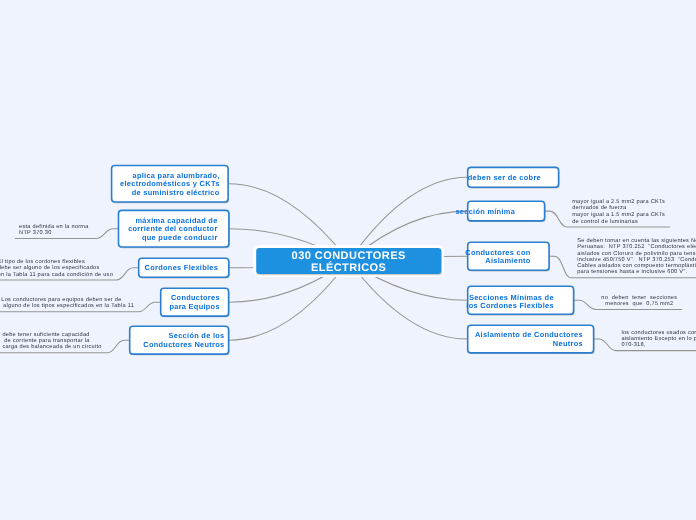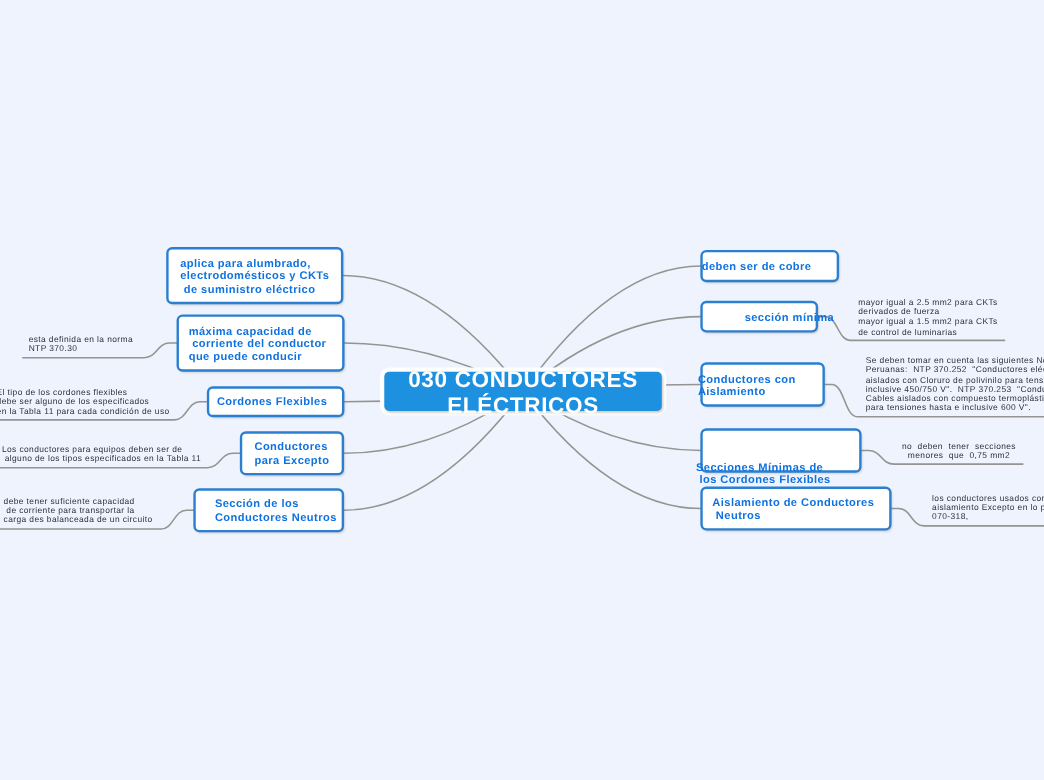--- a/index.html
+++ b/index.html
@@ -3,23 +3,23 @@
 <meta charset="utf-8">
 <style>
   html,body{margin:0;padding:0;}
   body{width:696px;height:520px;background:#eff3fd;font-family:"Liberation Sans",sans-serif;overflow:hidden;position:relative;
        -webkit-font-smoothing:antialiased;text-rendering:geometricPrecision;}
   #wires{position:absolute;left:0;top:0;width:696px;height:520px;z-index:1;}
   #shapes{position:absolute;left:0;top:0;width:696px;height:520px;z-index:2;pointer-events:none;}
   .node{position:absolute;box-sizing:border-box;background:transparent;border:none;color:#0d72e0;
         font-weight:bold;font-size:7.4px;letter-spacing:0.3px;line-height:8.45px;display:flex;align-items:center;justify-content:center;
         z-index:3;padding-top:1.4px;}
-  .node > span{display:block;text-align:left;white-space:pre;}
+  .node > span{display:block;text-align:right;white-space:pre;}
   .central{position:absolute;box-sizing:border-box;background:transparent;border:none;color:#ffffff;
-        font-weight:bold;font-size:15px;letter-spacing:0.45px;display:flex;align-items:center;justify-content:center;text-align:center;padding-top:2.4px;
+        font-weight:bold;font-size:11px;letter-spacing:0.45px;display:flex;align-items:center;justify-content:center;text-align:center;padding-top:2.4px;
         z-index:4;}
   .note{position:absolute;color:#2b3040;font-size:5.6px;letter-spacing:0.27px;line-height:6.15px;z-index:2;white-space:pre;text-align:left;
         -webkit-font-smoothing:antialiased;text-rendering:geometricPrecision;}
   .note .para + .para{margin-top:0.9px;}
   .note.center{text-align:center;}
 </style>
 </head>
 <body>
 
 <svg id="wires" viewBox="0 0 696 520">
@@ -85,38 +85,38 @@
 <div class="node" style="left:117.7px;top:209.6px;width:108px;height:38.2px;">
     <span>máxima capacidad de
  corriente del conductor
 que puede conducir</span>
   </div>
 <div class="node" style="left:137.9px;top:257.5px;width:87px;height:20.6px;">
     <span>Cordones Flexibles</span>
   </div>
 <div class="node" style="left:159.9px;top:287.5px;width:69.5px;height:29.4px;">
     <span>Conductores
-para Excepto</span>
+para Equipos</span>
   </div>
 <div class="node" style="left:128.9px;top:325.5px;width:110px;height:29.4px;">
     <span>Sección de los
 Conductores Neutros</span>
   </div>
 
 <div class="node" style="left:466.9px;top:166.6px;width:75px;height:21.5px;">
     <span>deben ser de cobre</span>
   </div>
-<div class="node" style="left:487px;top:200.5px;width:78.5px;height:21.2px;">
+<div class="node" style="left:446px;top:200.5px;width:78.5px;height:21.2px;">
     <span>sección mínima</span>
   </div>
 <div class="node" style="left:466.9px;top:241.5px;width:62px;height:29.6px;">
     <span>Conductores con
 Aislamiento</span>
   </div>
-<div class="node" style="left:466.9px;top:301px;width:84px;height:29.6px;">
+<div class="node" style="left:466.9px;top:287px;width:84px;height:29.6px;">
     <span>Secciones Mínimas de
  los Cordones Flexibles</span>
   </div>
 <div class="node" style="left:466.9px;top:324.4px;width:124px;height:29.3px;">
     <span>Aislamiento de Conductores
  Neutros</span>
   </div>
 
 <div class="note" style="left:19.1px;top:224.0px;"><div class="para">esta definida en la norma
 NTP 370.30</div></div>

